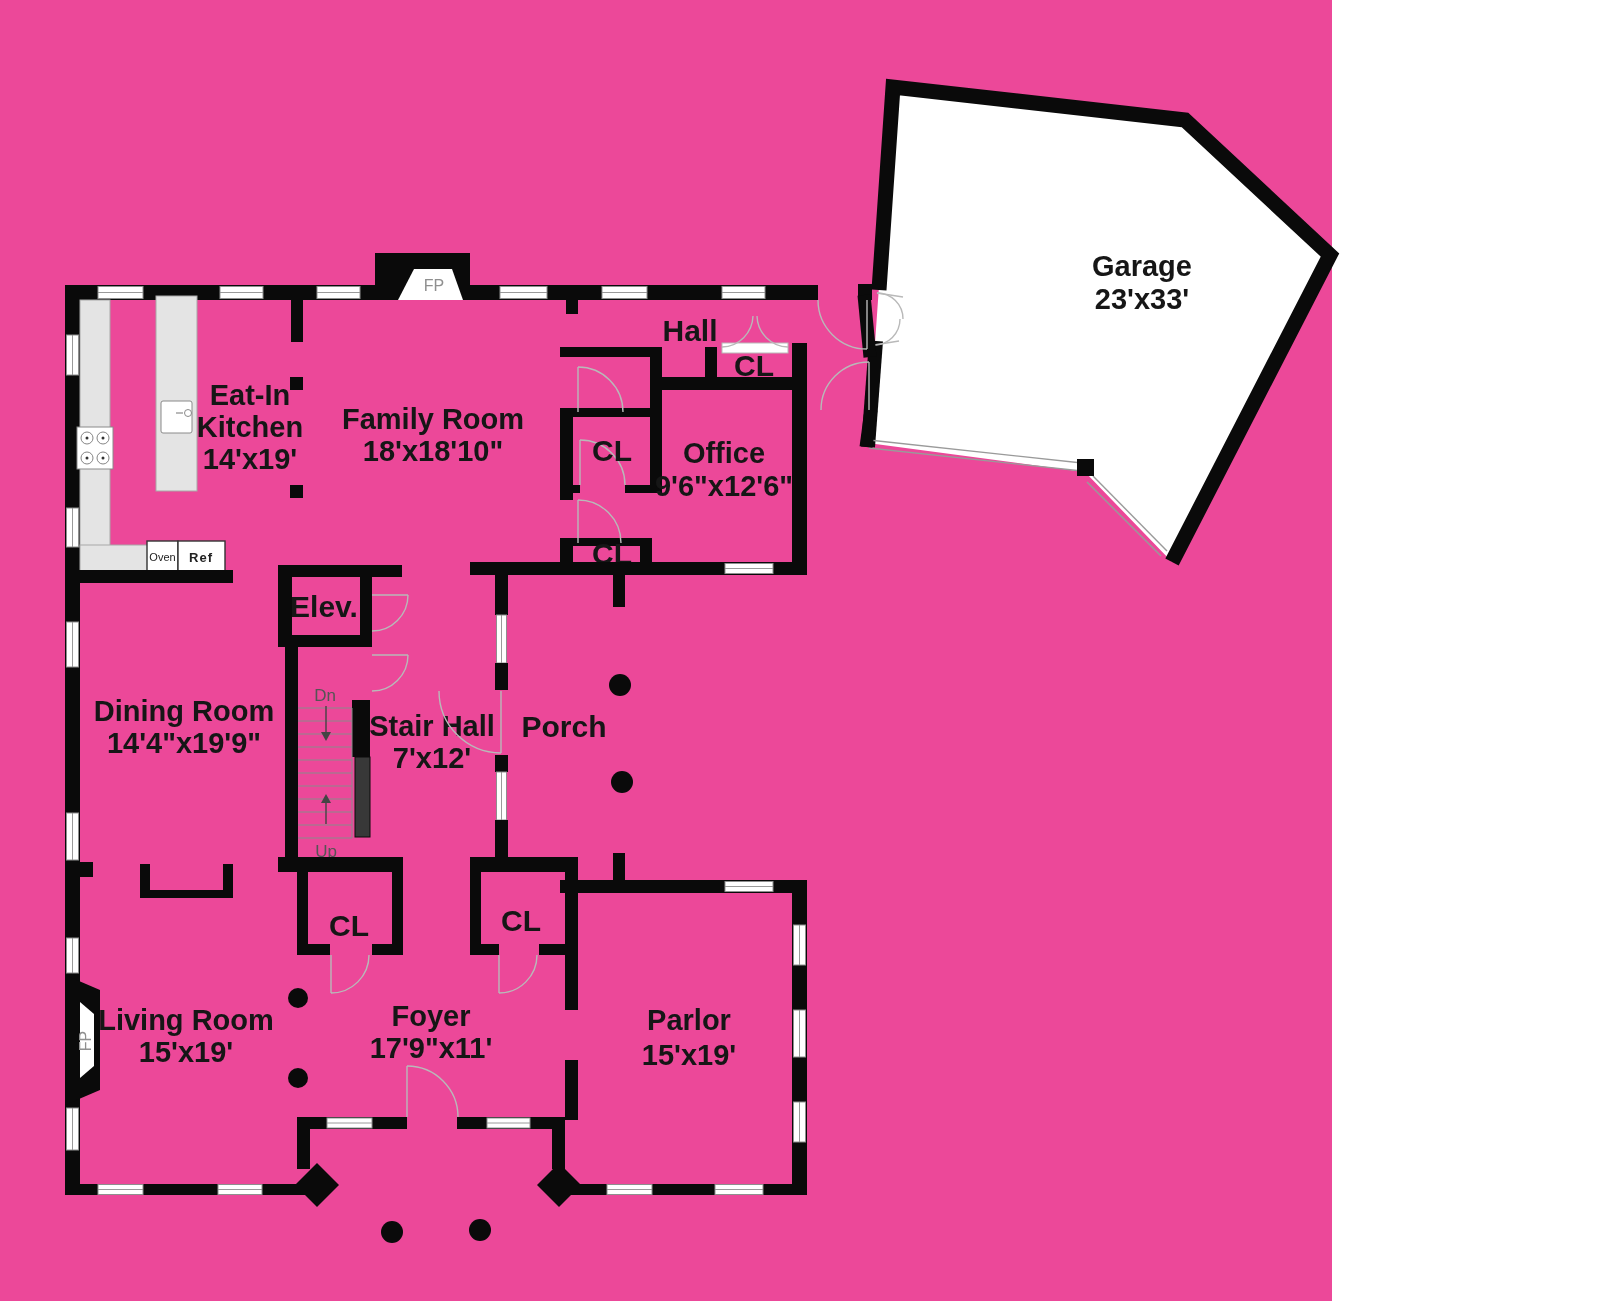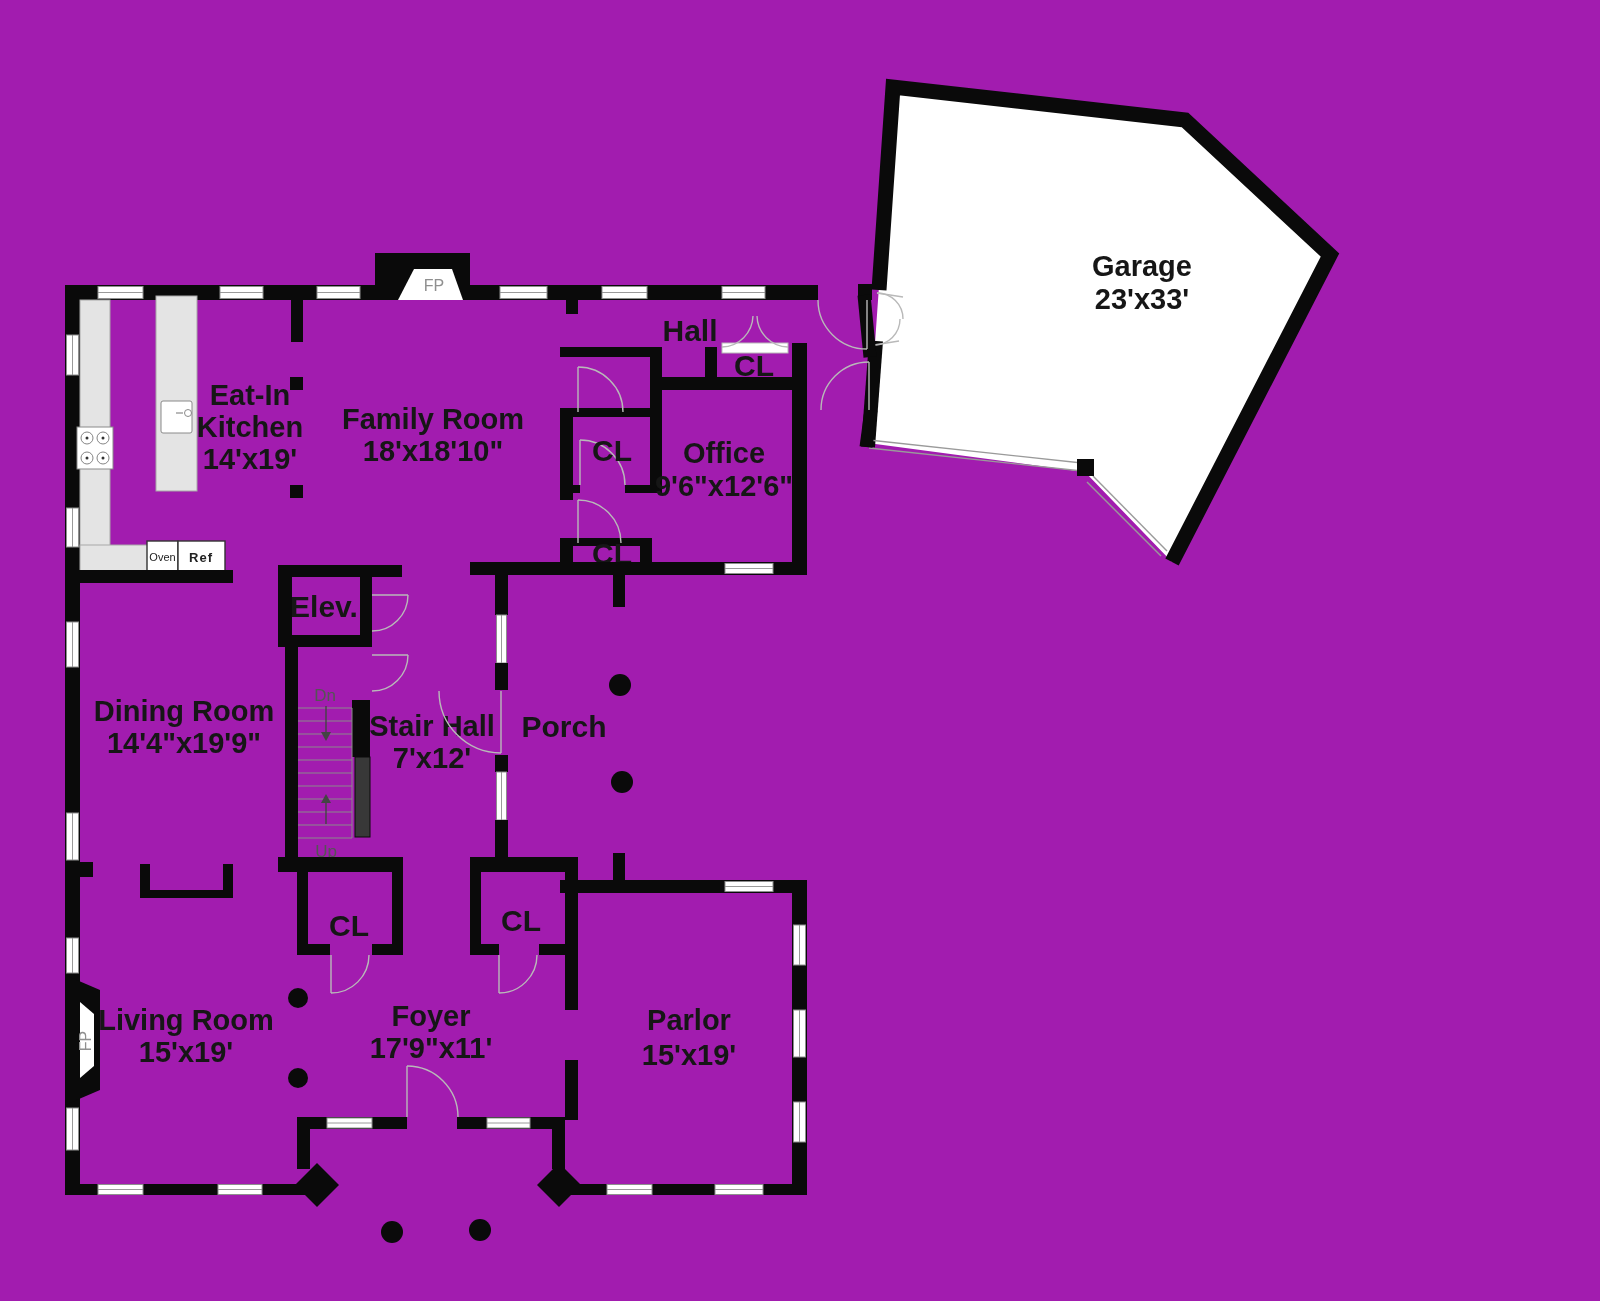--- a/index.html
+++ b/index.html
@@ -1,16 +1,16 @@
 <!DOCTYPE html>
 <html><head>
 <meta charset="utf-8">
 <style>
   html,body{margin:0;padding:0;background:#ffffff;}
-  .canvas{width:1600px;height:1301px;position:relative;background:#a21caf;}
+  .canvas{width:1332px;height:1301px;position:relative;background:#ec4899;}
   svg{display:block;}
   .rm{font-family:"Liberation Sans",sans-serif;font-weight:600;font-size:29px;fill:#161616;text-anchor:middle;}
   .cl{font-family:"Liberation Sans",sans-serif;font-weight:600;font-size:30px;fill:#161616;text-anchor:middle;}
   .tinyfx{font-family:"Liberation Sans",sans-serif;font-weight:400;font-size:16px;fill:#8f8f8f;text-anchor:middle;}
   .dnup{font-family:"Liberation Sans",sans-serif;font-weight:400;font-size:17px;fill:#555;text-anchor:middle;}
   .oven{font-family:"Liberation Sans",sans-serif;font-weight:400;font-size:11px;fill:#222;text-anchor:middle;}
   .ref{font-family:"Liberation Sans",sans-serif;font-weight:700;font-size:13px;fill:#222;text-anchor:middle;letter-spacing:1px;}
   .wall{fill:#0a0a0a;}
   .wline{stroke:#0a0a0a;fill:none;}
   .win{fill:#ffffff;stroke:#8f8f8f;stroke-width:1;}

